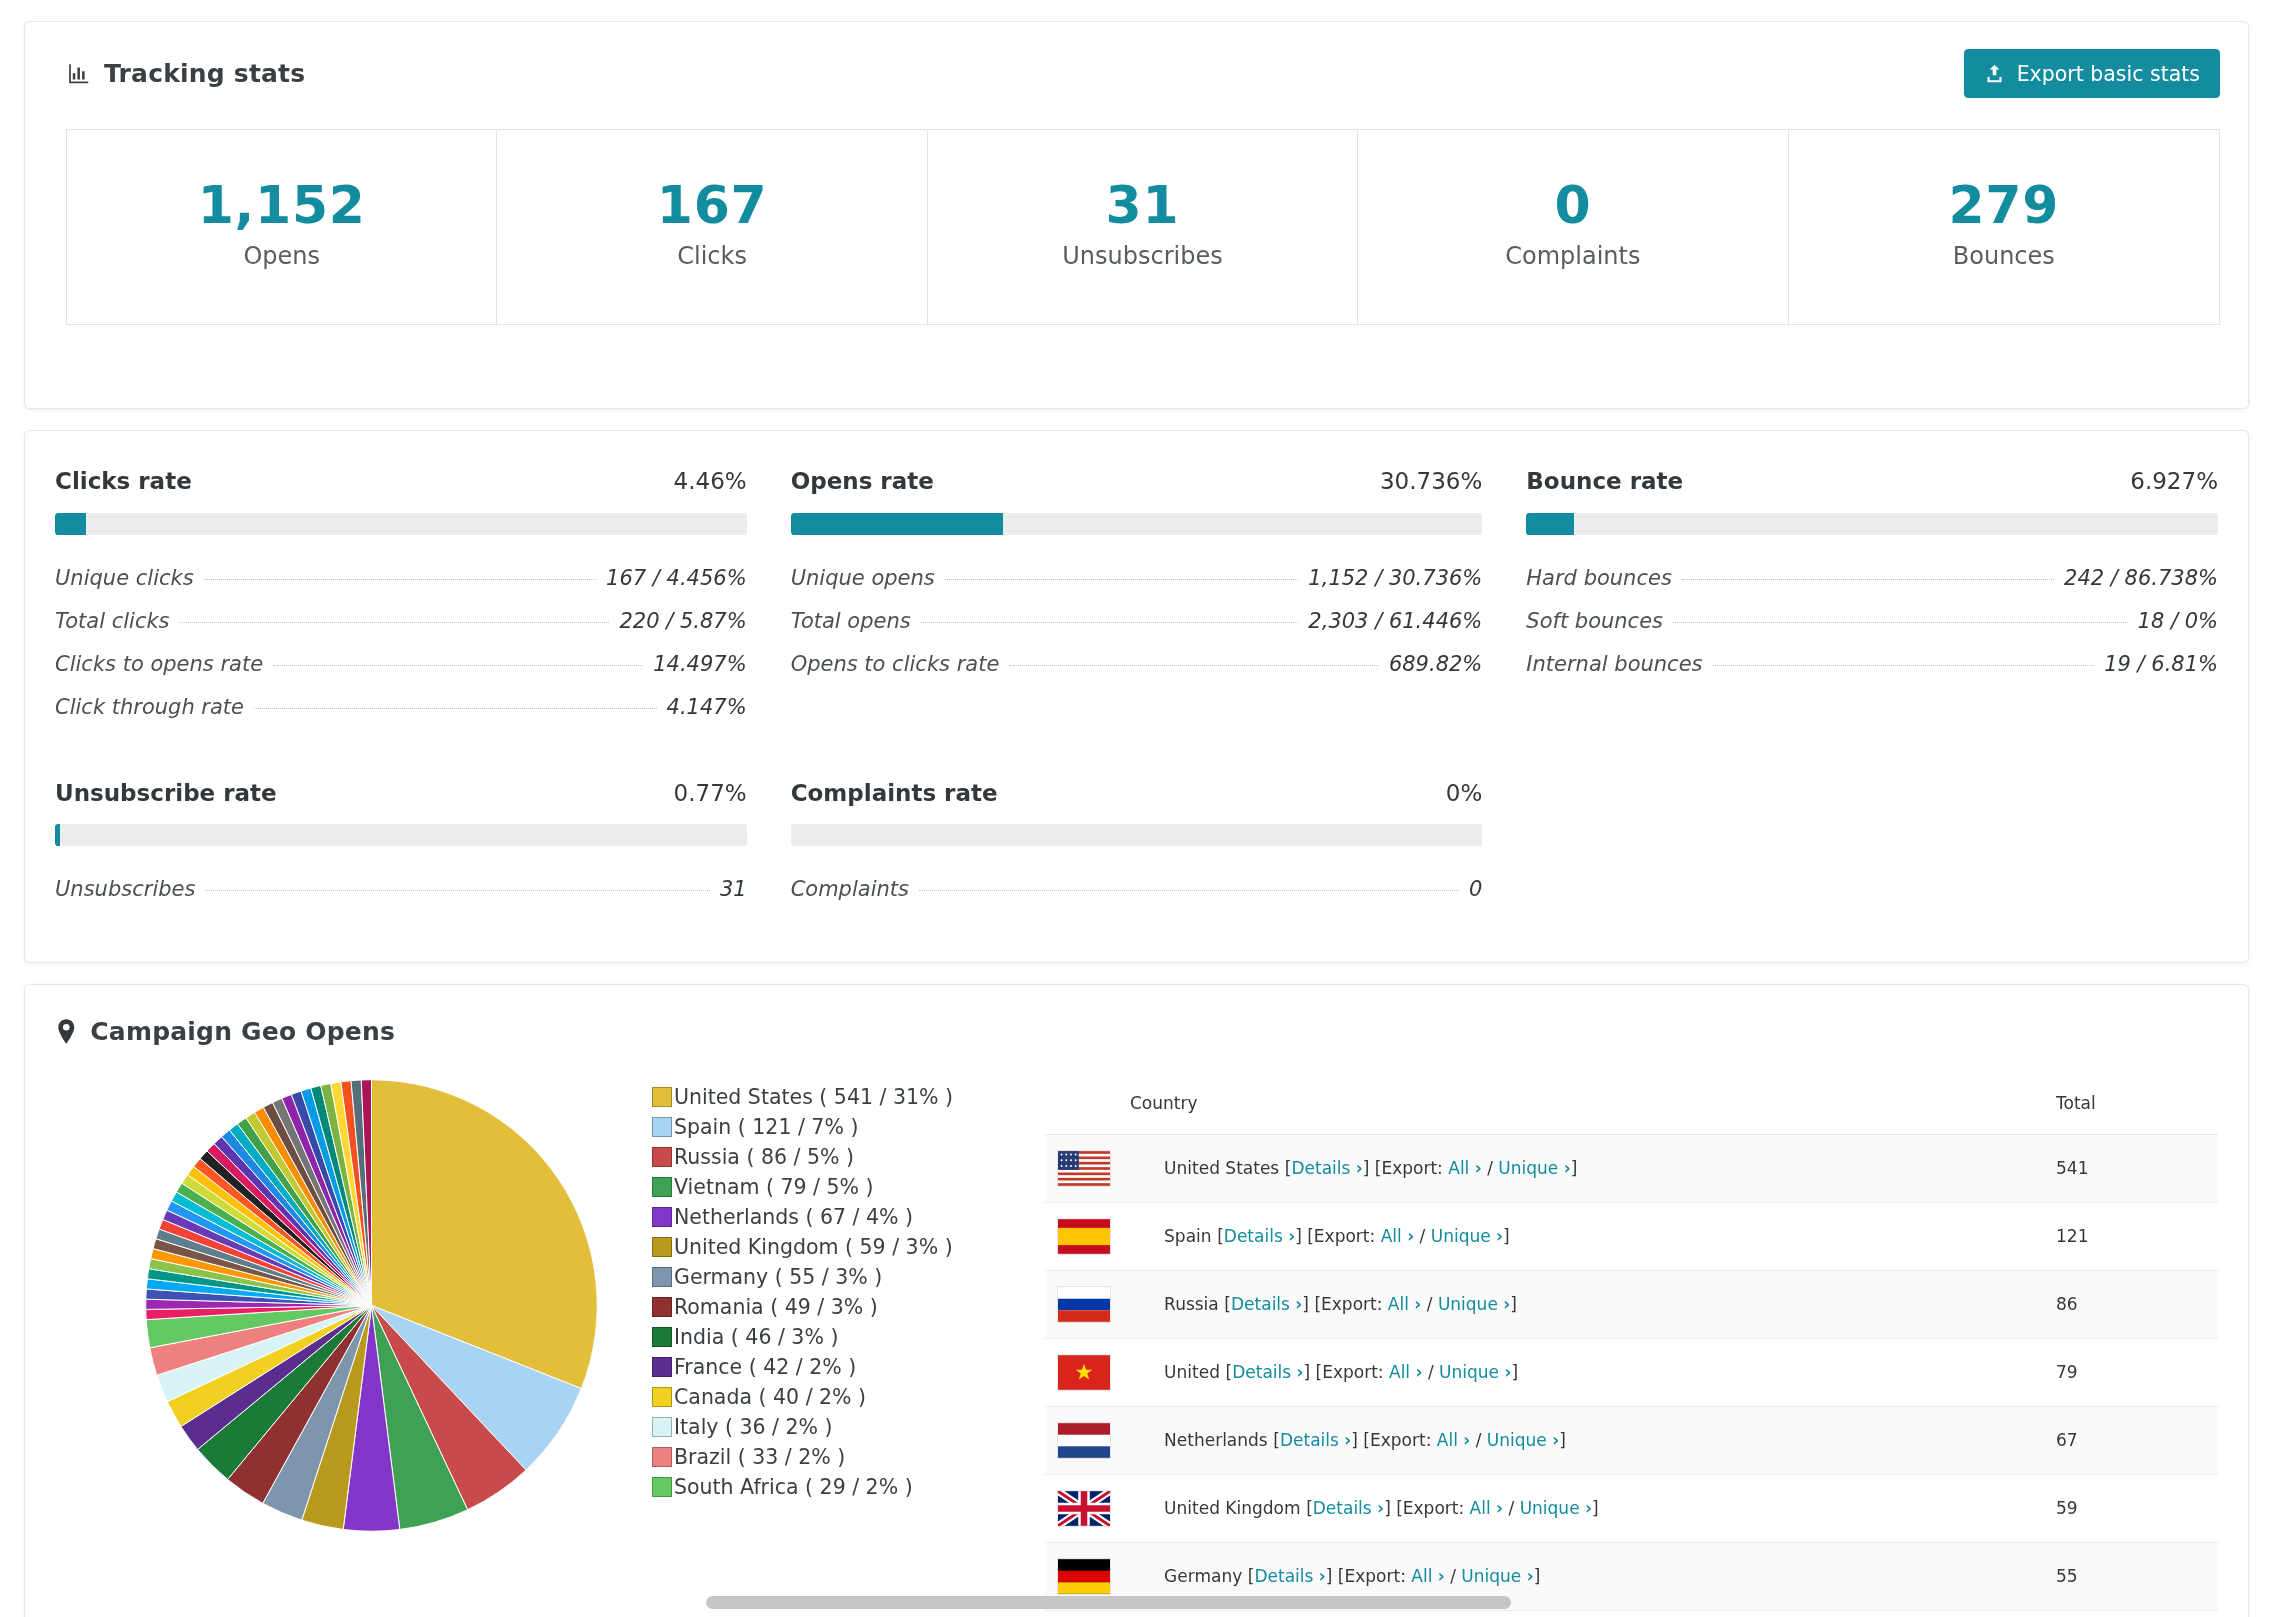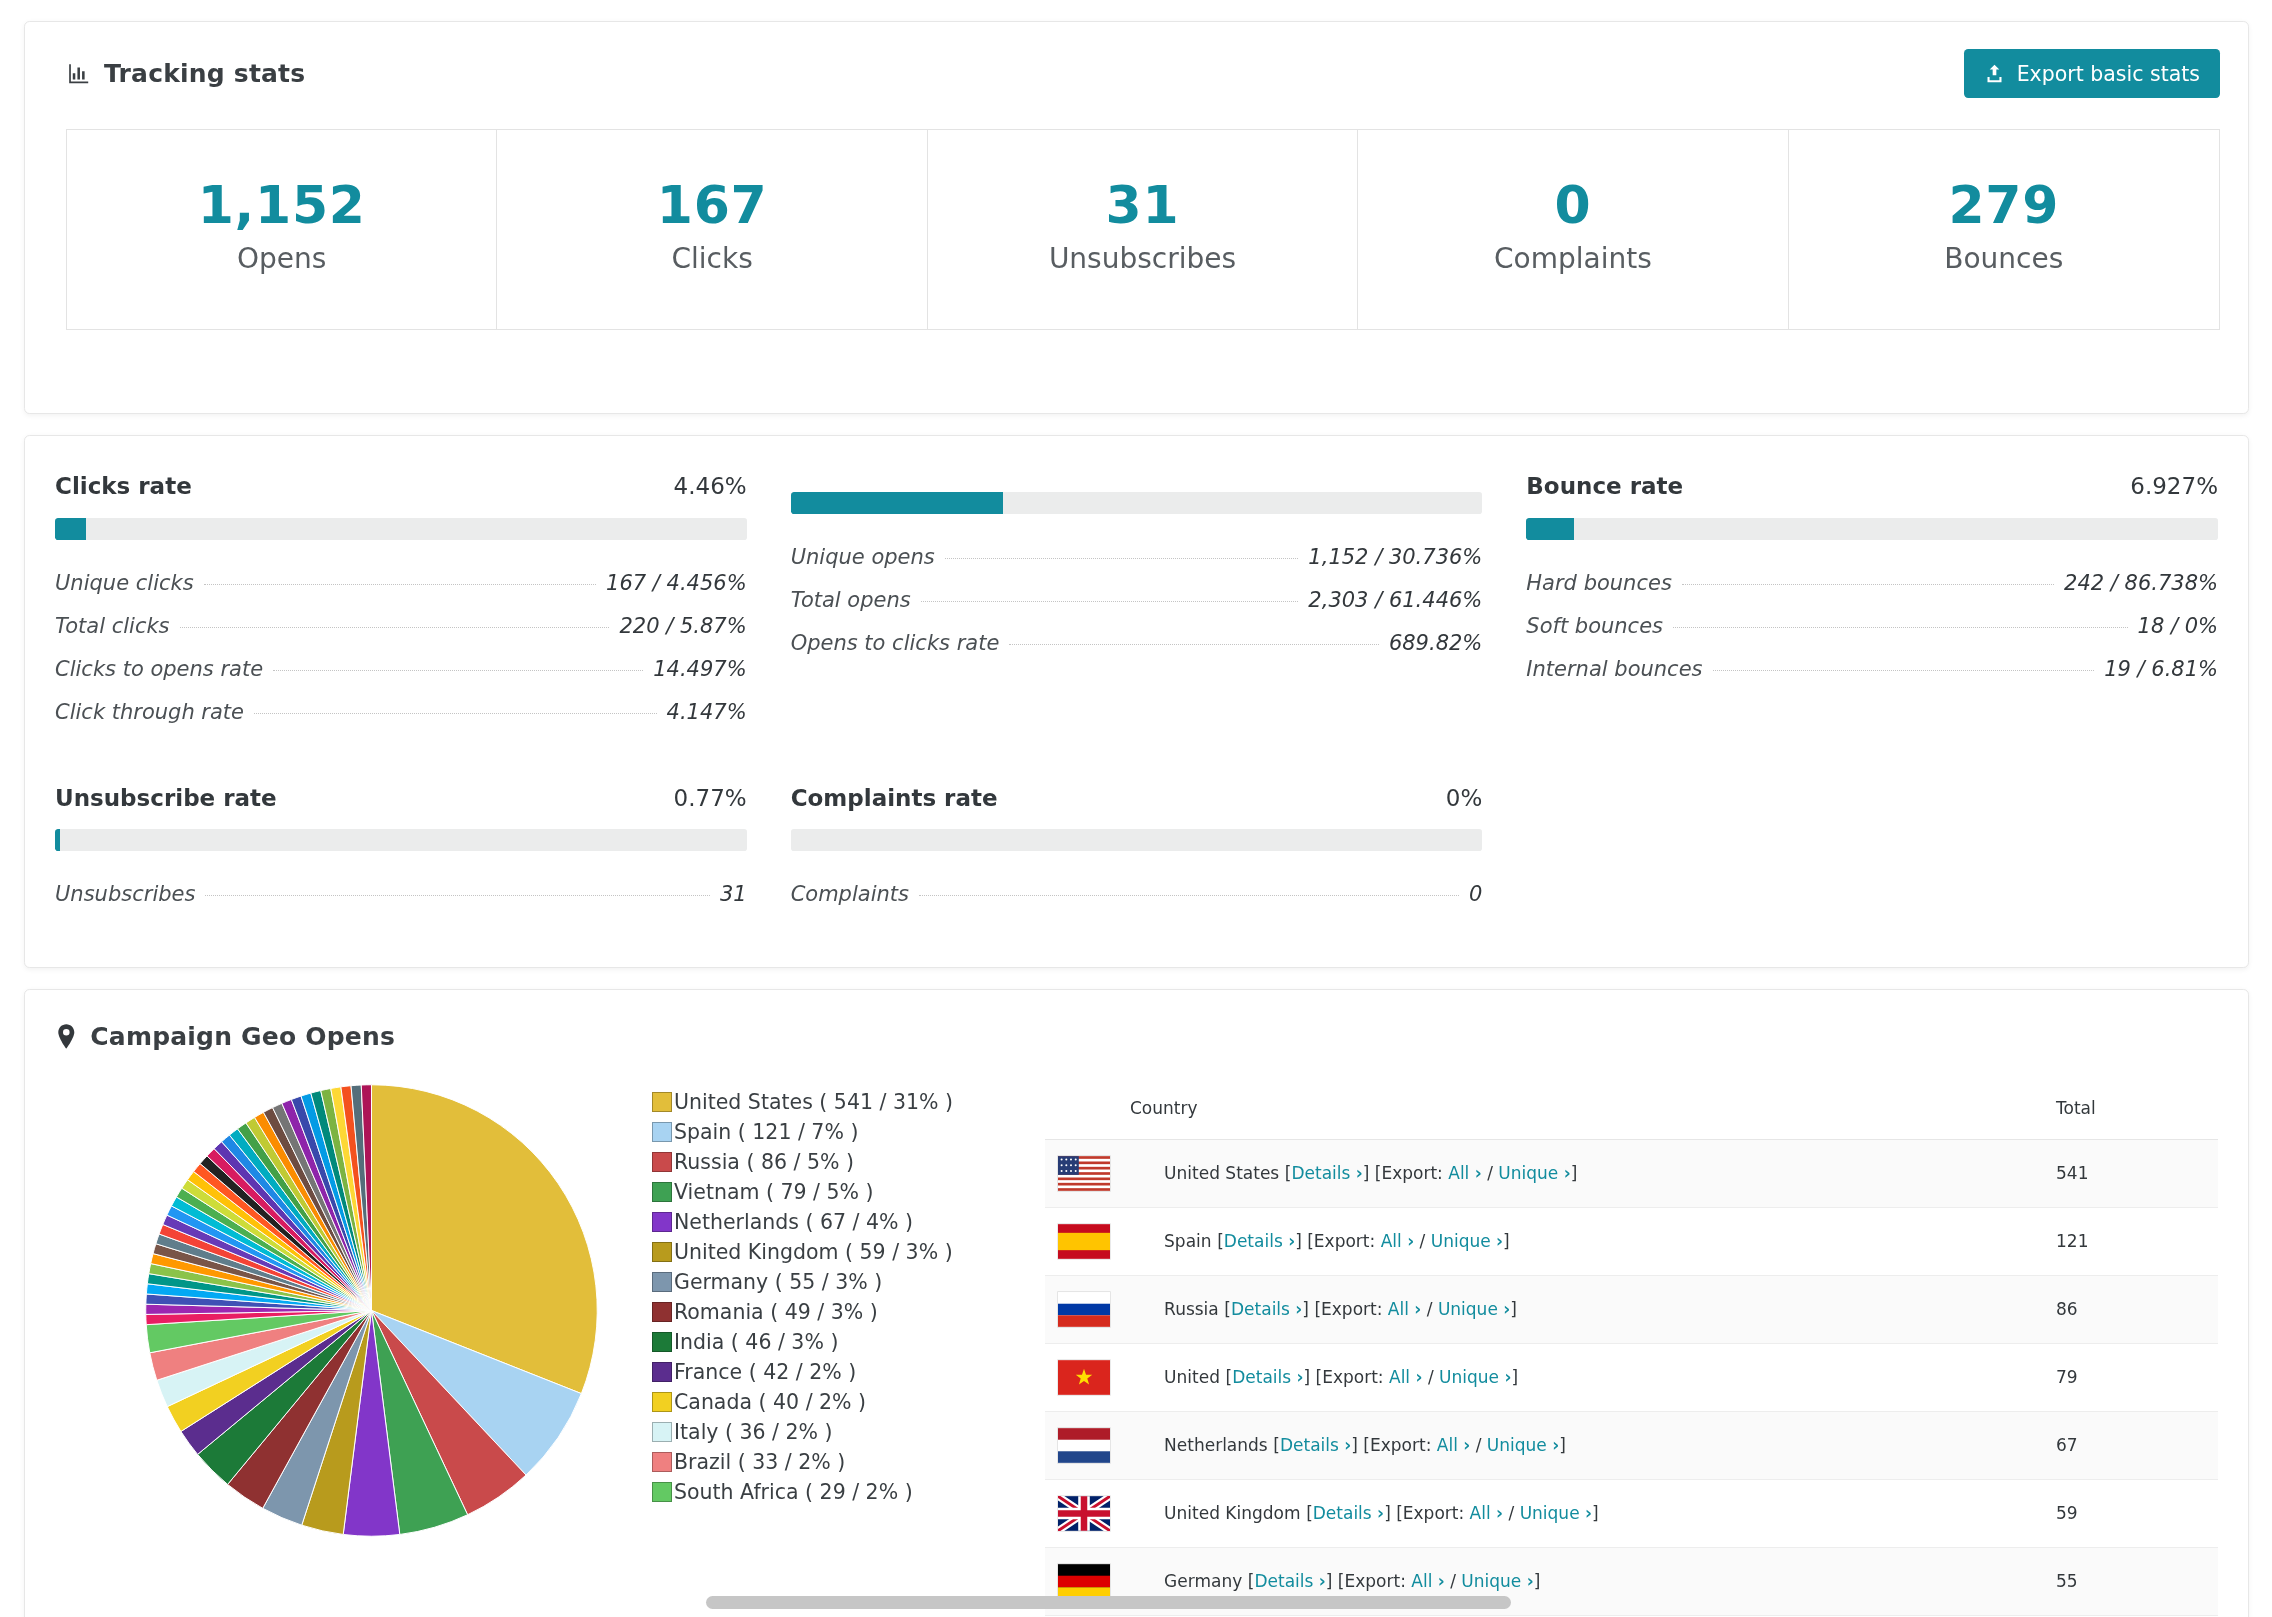--- a/index.html
+++ b/index.html
@@ -33,21 +33,21 @@
     padding:12.7px 20px; cursor:pointer;
   }
 
   .stats-strip {
     margin-top:31px; border:1.4px solid #e3e3e3;
     display:grid; grid-template-columns:repeat(5,1fr);
   }
   .stat-cell { text-align:center; padding:45px 0 54px 0; border-right:1.4px solid #e3e3e3; }
   .stat-cell:last-child { border-right:none; }
   .stat-value { font-size:52px; font-weight:700; color:var(--accent); letter-spacing:0.7px; }
-  .stat-label { font-size:28px; color:#585d61; margin-top:7px; }
+  .stat-label { font-size:24px; color:#585d61; margin-top:7px; }
 
   
   .card-rates { padding:37px 30px 61px 30px; }
   .rates-grid { display:grid; grid-template-columns:repeat(3,1fr); column-gap:44px; row-gap:61px; }
   .rate-head { display:flex; justify-content:space-between; align-items:baseline; }
   .rate-title { font-size:23px; font-weight:700; color:#33383c; }
   .rate-value { font-size:23px; font-weight:400; color:#33383c; }
   .rate-bar { margin-top:18.4px; height:22px; background:#ebecec; border-radius:2.8px; overflow:hidden; }
   .rate-fill { height:100%; background:var(--accent); border-radius:2.8px 0 0 2.8px; }
   .rate-rows { margin-top:31px; display:flex; flex-direction:column; gap:19px; }
@@ -159,20 +159,24 @@
         <span class="sr-value">14.497%</span>
       </div>
       <div class="stat-row">
         <span class="sr-label">Click through rate</span>
         <span class="sr-dots"></span>
         <span class="sr-value">4.147%</span>
       </div>
     </div>
   </div>
   <div class="rate-block">
+    <div class="rate-head">
+      <span class="rate-title">Opens rate</span>
+      <span class="rate-value">30.736%</span>
+    </div>
     <div class="rate-bar">
       <div class="rate-fill" style="width:30.736%"></div>
     </div>
     <div class="rate-rows">
 
       <div class="stat-row">
         <span class="sr-label">Unique opens</span>
         <span class="sr-dots"></span>
         <span class="sr-value">1,152 / 30.736%</span>
       </div>

